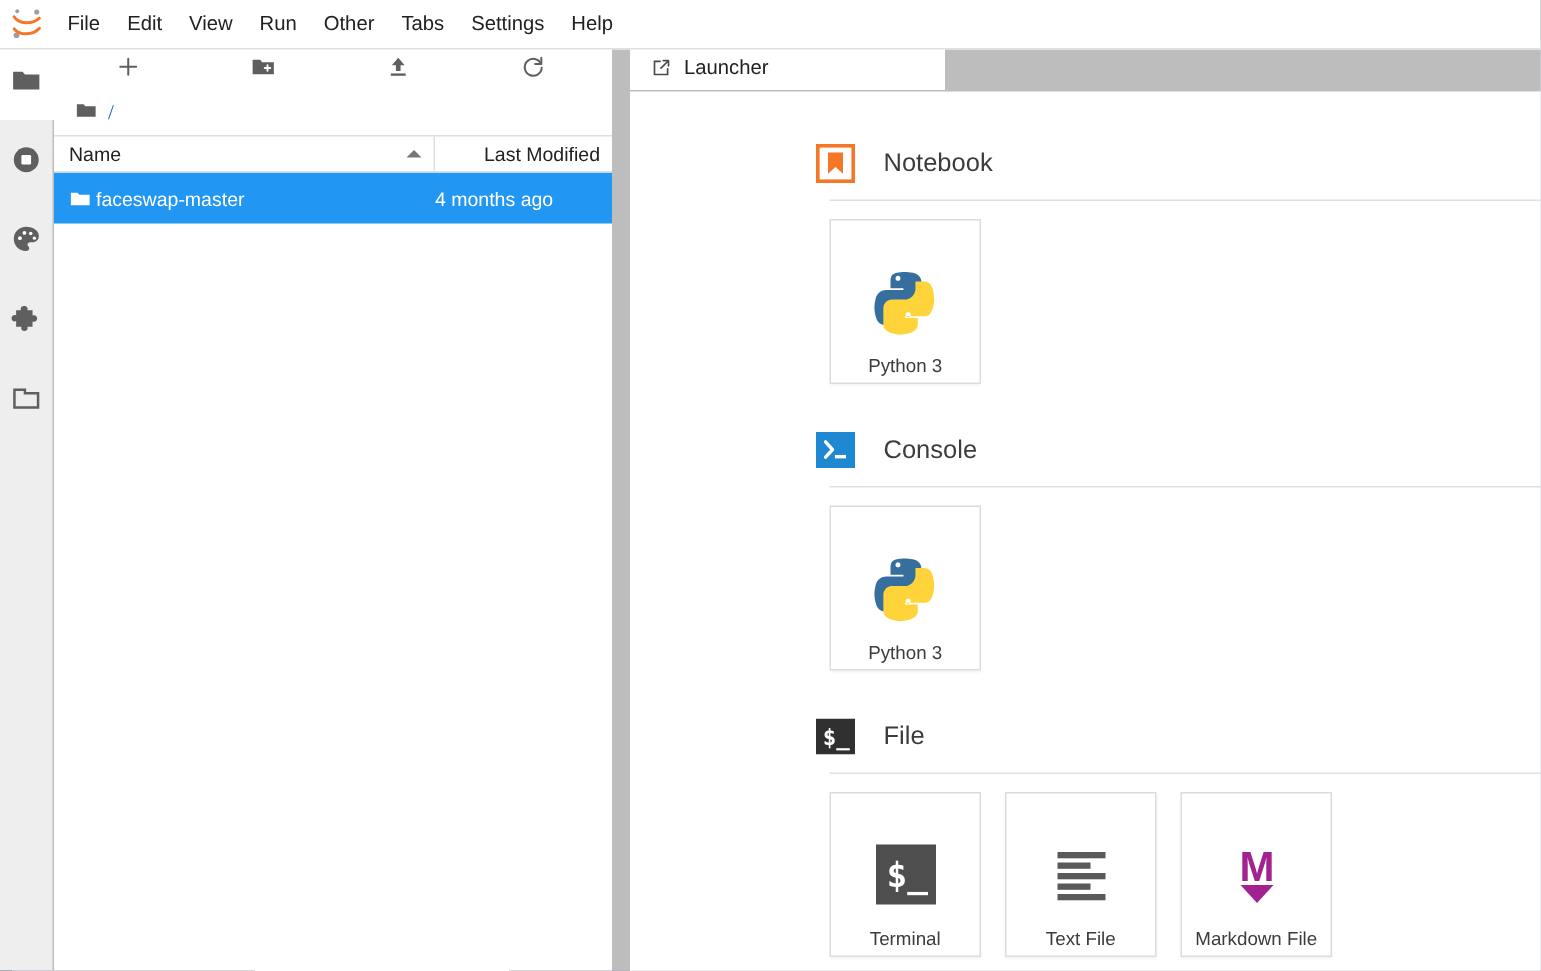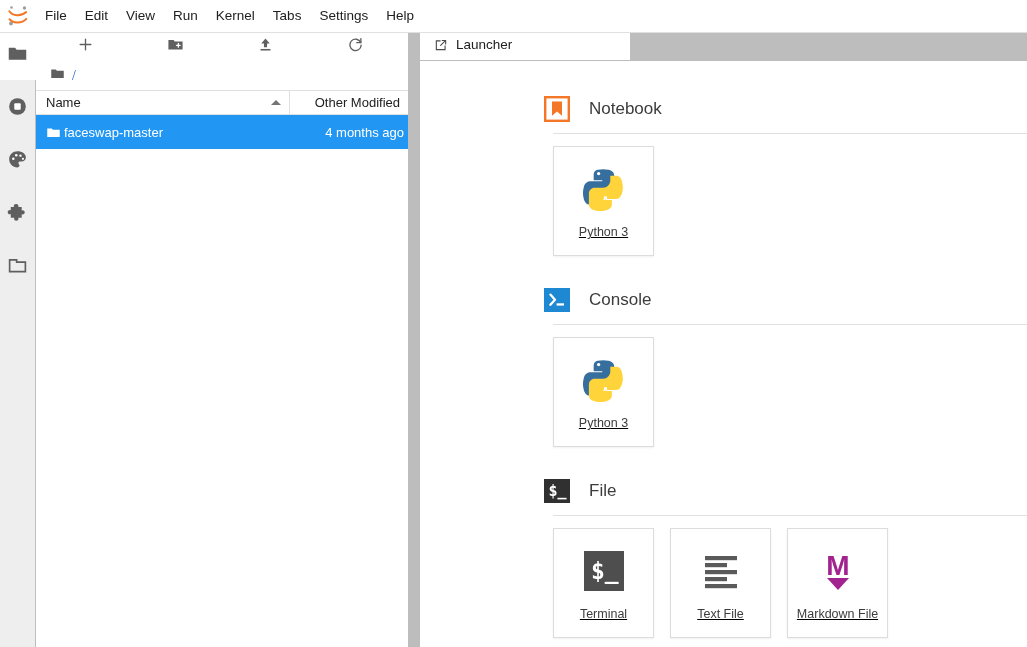--- a/index.html
+++ b/index.html
@@ -126,21 +126,21 @@
   #fb-list { flex: 1; overflow: hidden; }
   .fb-row {
     height: 34px;
     display: flex; align-items: center;
     font-size: 13px; color: #212121;
     cursor: pointer;
   }
   .fb-row.selected { background: #2196f3; color: #ffffff; }
   .fb-row .r-icon { width: 28px; display:flex; justify-content:center; align-items:center; padding-left:6px;}
   .fb-row .r-name { flex: 1; }
-  .fb-row .r-mod { width: 118px; text-align: right; padding-right: 4px; }
+  .fb-row .r-mod { width: 118px; padding-right: 4px; }
 
   
   #splitter {
     position: absolute; left: 408px; top: 27px; width: 12px; height: 620px;
     background: #bdbdbd;
     cursor: col-resize;
     z-index: 11;
   }
 
   
@@ -193,24 +193,23 @@
     margin-left: 10px; margin-right: 0px; width: 484px;
     margin-top: 2px; margin-bottom: 12px;
   }
   .card-row { display: flex; gap: 16px; padding-left: 10px; }
   .card {
     width: 101px; height: 110px;
     border: 1px solid #dcdcdc;
     background: #ffffff;
     display: flex; flex-direction: column;
     align-items: center; justify-content: flex-start;
-    padding-top: 16px;
+    padding-top: 28px;
     cursor: pointer;
     box-shadow: 0 1px 2px rgba(0,0,0,0.06);
-    text-decoration: underline;
   }
   .card-icon {
     height: 52px; display: flex; align-items: center; justify-content: center;
   }
   .card-label {
     margin-top: 10px;
     font-size: 12.5px; color: #3c3c3c; text-align: center;
     line-height: 15px; padding: 0 4px;
   }
 </style>
@@ -228,21 +227,21 @@
         <circle cx="5" cy="18.5" r="1.9" fill="#9e9e9e"></circle>
         <circle cx="5.5" cy="2.5" r="1.3" fill="#9e9e9e"></circle>
         <path d="M3.4 6.2 C6.5 11.2 15.3 11.6 20.2 7.1" stroke="#f37726" stroke-width="2" fill="none" stroke-linecap="round"></path>
         <path d="M3.5 14.2 C7.0 18.9 16.0 18.6 20.3 13.9" stroke="#f37726" stroke-width="2" fill="none" stroke-linecap="round"></path>
       </svg>
     </div>
     <div class="menu-item">File</div>
     <div class="menu-item">Edit</div>
     <div class="menu-item">View</div>
     <div class="menu-item">Run</div>
-    <div class="menu-item">Kernel</div>
+    <div class="menu-item">Other</div>
     <div class="menu-item">Tabs</div>
     <div class="menu-item">Settings</div>
     <div class="menu-item">Help</div>
   </div>
 
   <div id="activitybar">
 
     <div class="act-btn active">
       <svg width="21" height="21" viewBox="0 0 24 24">
         <path d="M2 5.5h7.2l1.8 2.2H22V19H2z" fill="#5f5f5f"></path>
@@ -315,21 +314,21 @@
         </svg>
       </span>
       <span class="crumb-sep">/</span>
     </div>
 
     <div id="fb-header">
       <div class="col-name">
         <span>Name</span>
         <span class="sort-caret"></span>
       </div>
-      <div class="col-mod">Other Modified</div>
+      <div class="col-mod">Last Modified</div>
     </div>
 
     <div id="fb-list">
       <div class="fb-row selected">
         <span class="r-icon">
           <svg width="15" height="15" viewBox="0 0 24 24">
             <path d="M2 5.5h7.2l1.8 2.2H22V19H2z" fill="#ffffff"></path>
           </svg>
         </span>
         <span class="r-name">faceswap-master</span>

